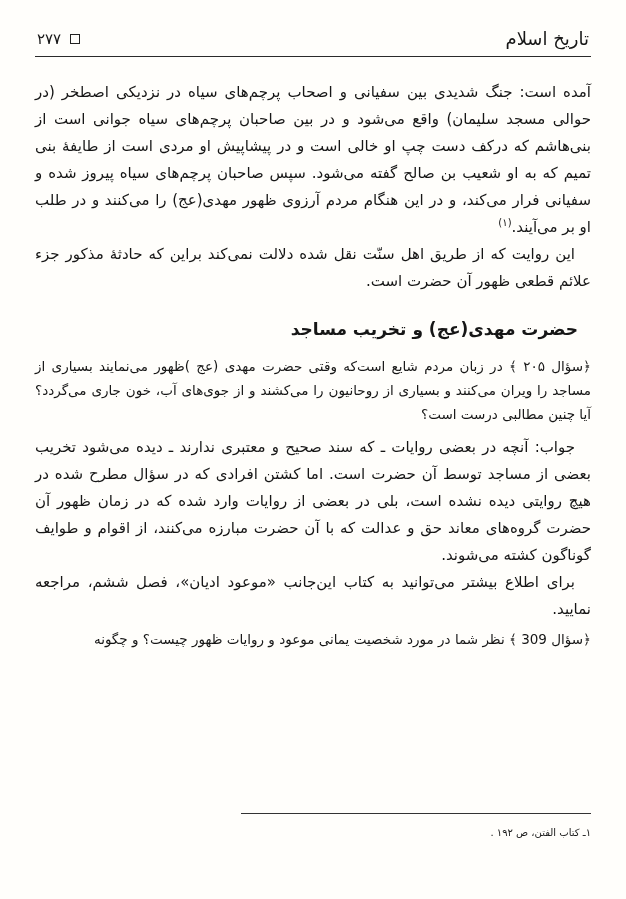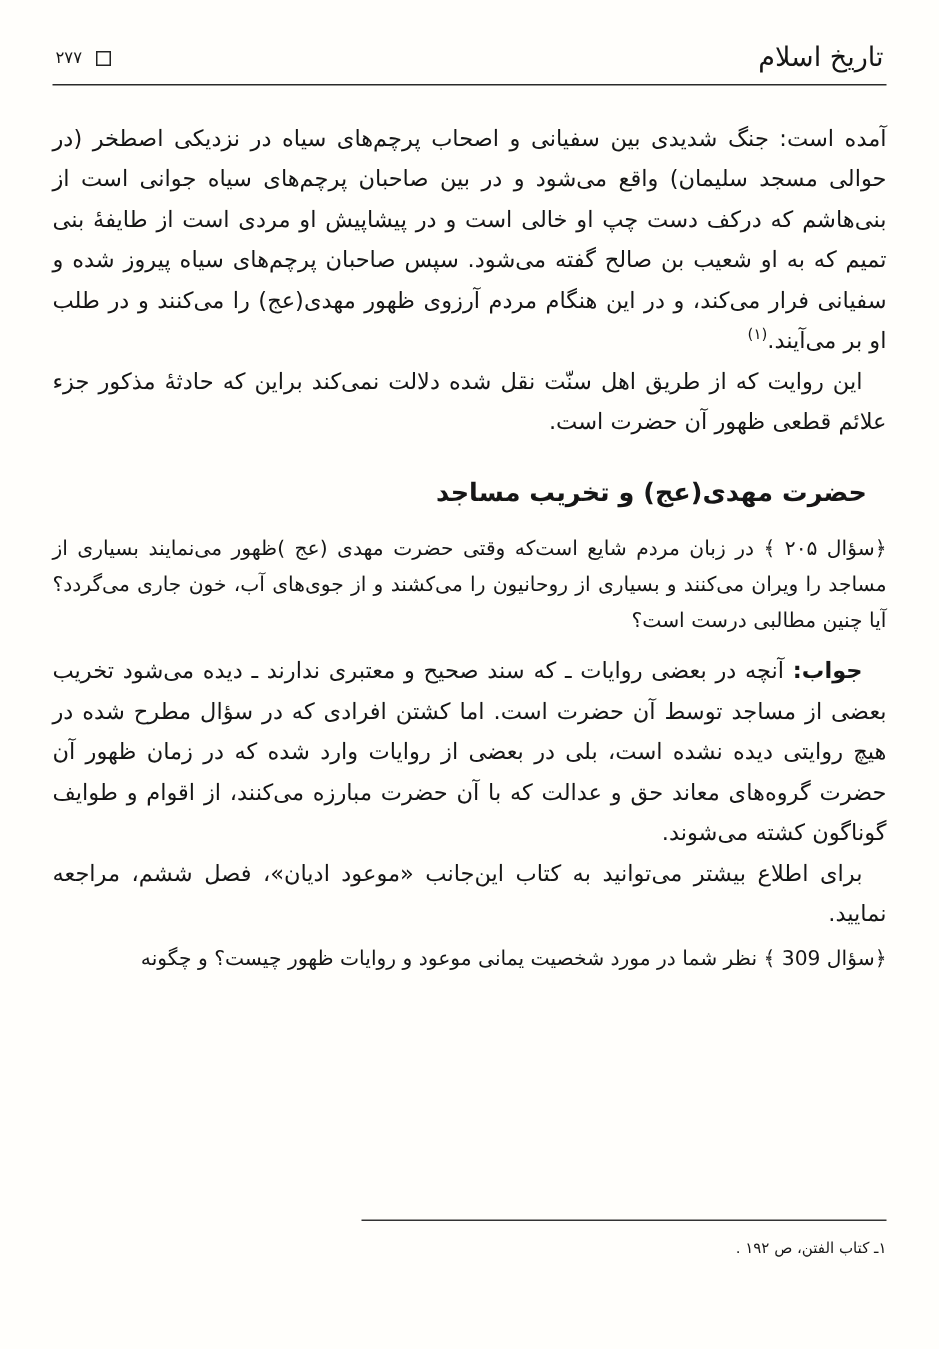--- a/index.html
+++ b/index.html
@@ -30,21 +30,21 @@
     font-size: 15px;
     padding: 0 2px 7px 2px;
   }
   .book-title { font-size: 18px; }
   .page-number-group {
     display: flex;
     align-items: center;
     gap: 9px;
     direction: ltr;
   }
-  .page-number { font-size: 11px; letter-spacing: 0.5px; }
+  .page-number { font-size: 15px; letter-spacing: 0.5px; }
   .square-icon {
     width: 10px;
     height: 10px;
     border: 1.6px solid #222;
     display: inline-block;
     background: transparent;
   }
   .header-rule {
     border: none;
     border-top: 1.4px solid #2a2a2a;
@@ -69,21 +69,21 @@
     margin: 22px 13px 13px 0;
     line-height: 24px;
   }
   .question {
     font-weight: normal;
     font-size: 13.5px;
     line-height: 24px;
     margin: 4px 0 8px 0;
     text-align: justify;
   }
-  .answer-label { font-weight: bold; }
+  .answer-label { font-weight: normal; }
   
   .footnote-area { margin-top: auto; }
   .footnote-rule {
     border: none;
     border-top: 1.2px solid #333;
     width: 63%;
     margin: 0 0 9px auto;
   }
   .footnote-text {
     font-size: 10px;

